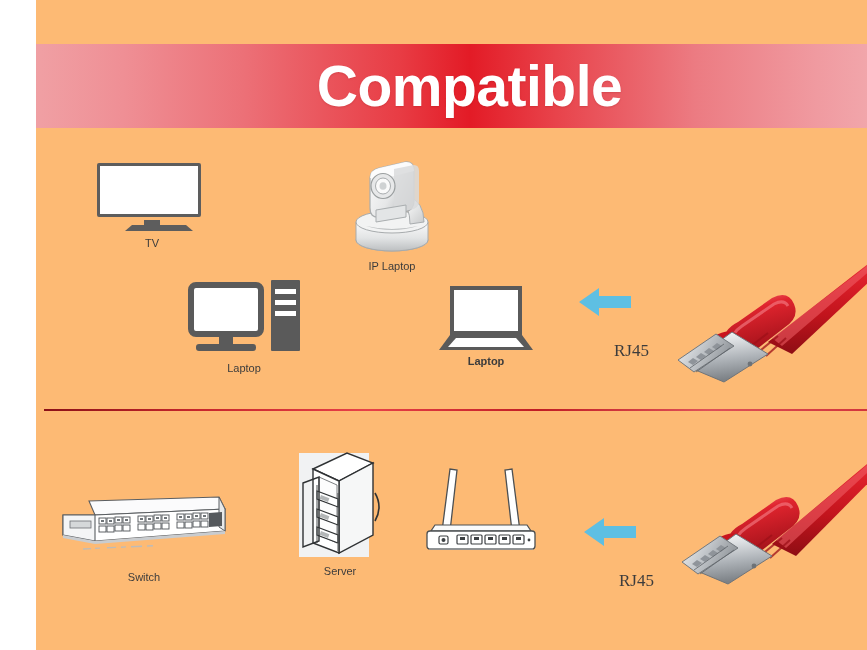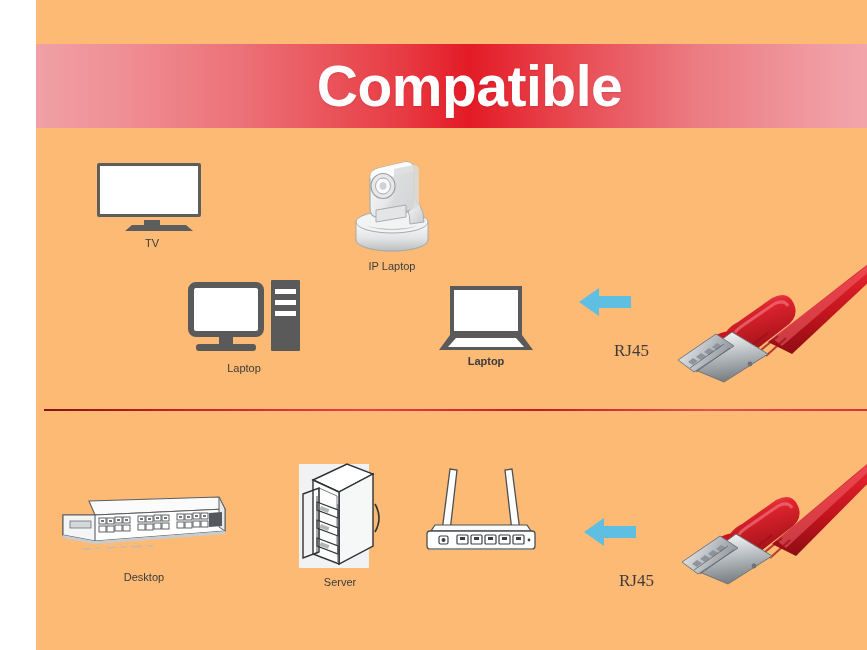--- a/index.html
+++ b/index.html
@@ -396,24 +396,24 @@
         <g stroke="#b9bcbf" stroke-width="1.4" opacity="0.9">
           <path d="M24 54 l8 -0.4"></path>
             <path d="M36 53.4 l5 -0.3"></path>
           <path d="M48 52.8 l9 -0.4"></path>
             <path d="M62 52.2 l5 -0.3"></path>
           <path d="M72 51.7 l11 -0.5"></path>
             <path d="M88 51 l6 -0.3"></path>
         </g>
       </svg>
     </div>
-    <div class="caption" style="margin-top:12px;">Desktop</div>
-  </div>
-
-  <div class="device" style="left:261px; top:462px; width:86px;">
+    <div class="caption" style="margin-top:12px;">Switch</div>
+  </div>
+
+  <div class="device" style="left:261px; top:451px; width:86px;">
     <div class="device-art" id="server-art">
       <svg width="86" height="108" viewBox="0 0 86 108">
 
         <rect x="2" y="2" width="70" height="104" fill="#f1f2f3"></rect>
 
         <path d="M16 18 L50 2 L76 12 L42 30 Z" fill="#ffffff" stroke="#2f3234" stroke-width="1.4"></path>
 
         <path d="M76 12 L76 84 L42 102 L42 30 Z" fill="#f6f7f7" stroke="#2f3234" stroke-width="1.4"></path>
 
         <path d="M16 18 L42 30 L42 102 L16 92 Z" fill="#ffffff" stroke="#2f3234" stroke-width="1.4"></path>

